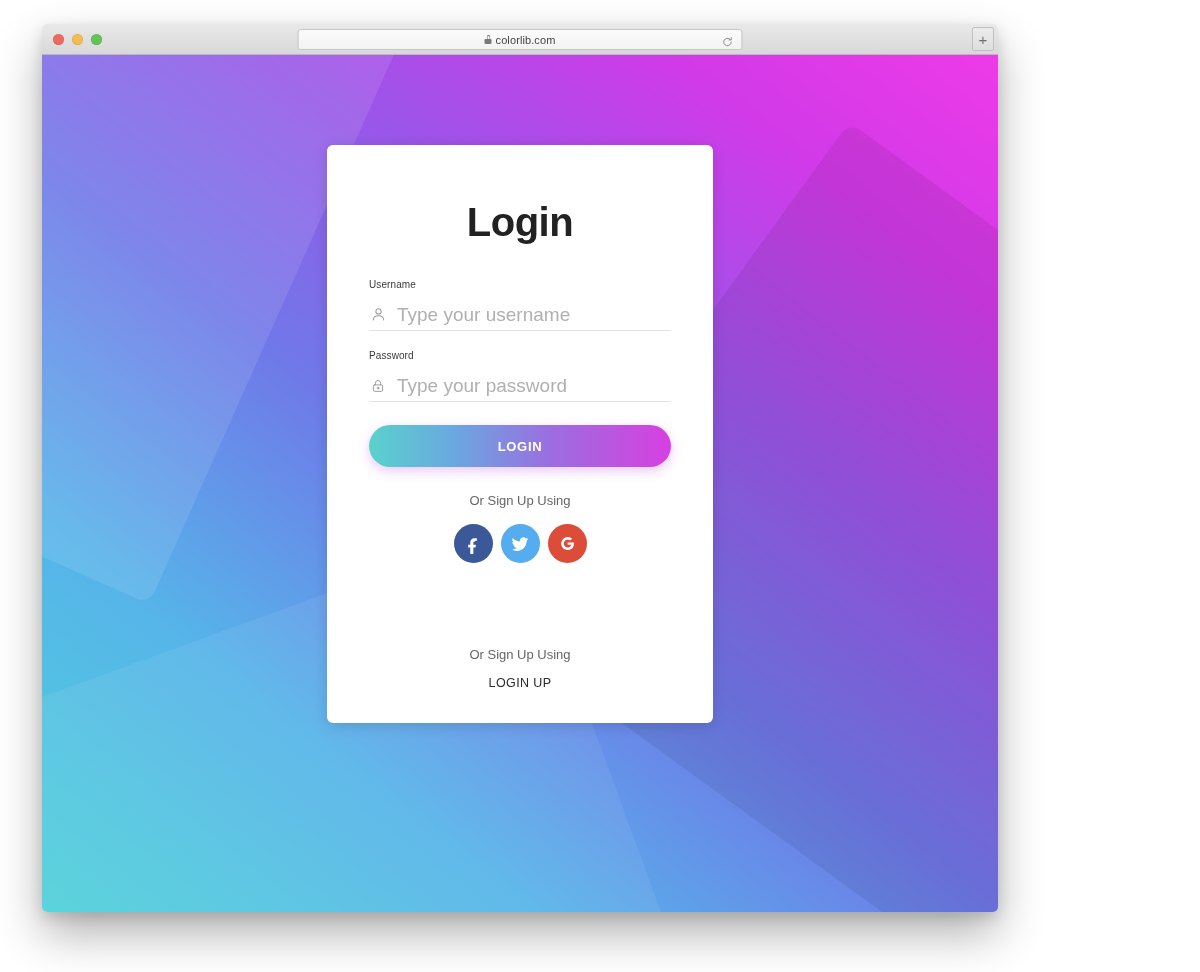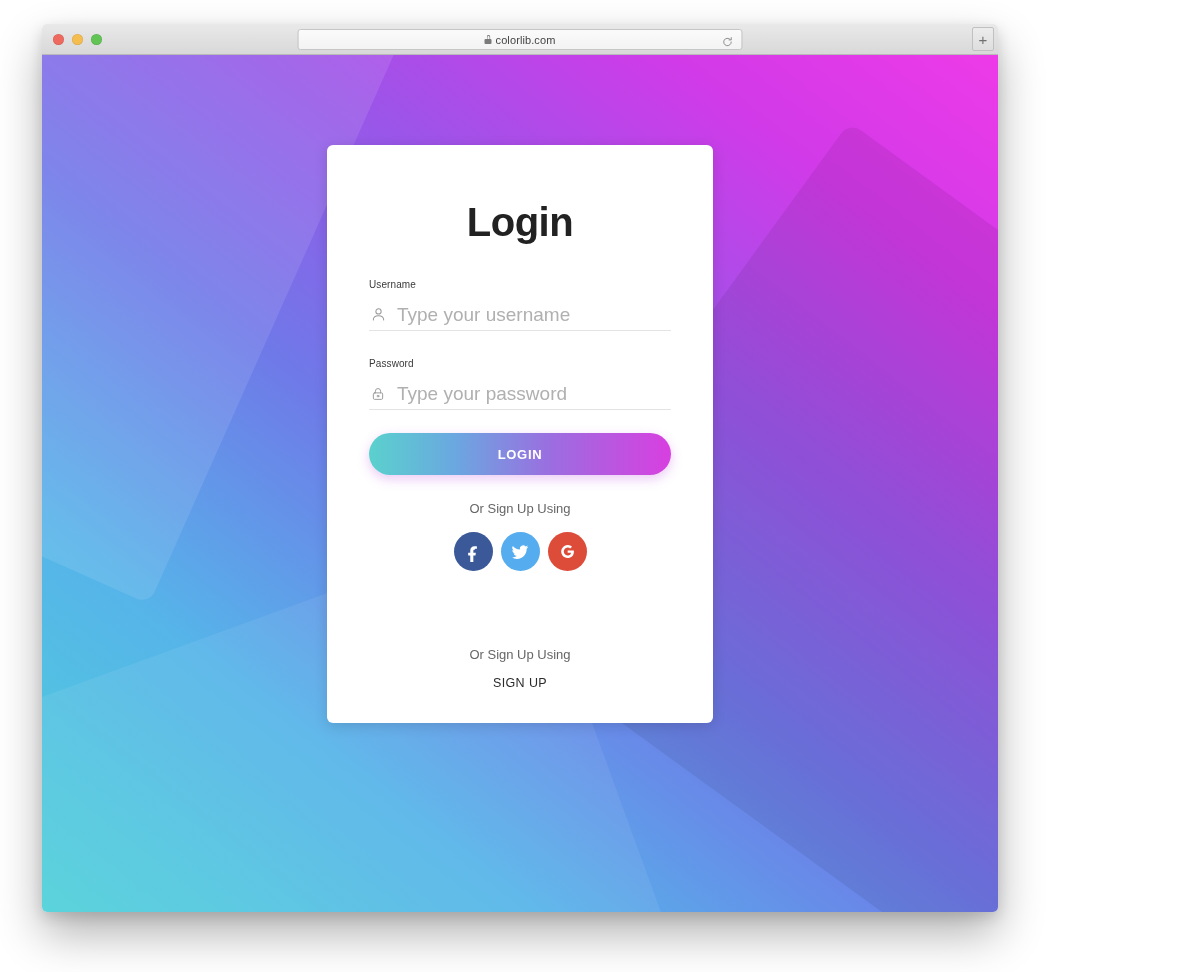--- a/index.html
+++ b/index.html
@@ -187,21 +187,21 @@
     text-align: center;
     font-size: 40px;
     font-weight: 700;
     color: #222222;
     letter-spacing: -0.5px;
     margin: 0;
     padding-top: 47px;
   }
 
   .field-group { margin-top: 34px; }
-  .field-group.second { margin-top: 27px; }
+  .field-group.second { margin-top: 19px; }
 
   .field-label {
     font-size: 10px;
     color: #3a3a3a;
     letter-spacing: 0.1px;
     display: block;
     margin-bottom: 9px;
   }
 
   .field-row {
@@ -394,18 +394,18 @@
         </a>
         <a class="social-btn" href="#" style="background:#dd4b39">
           <svg viewBox="0 0 24 24" width="19" height="19" fill="currentColor">
             <path d="M12.2 10.6v3.1h4.4a3.9 3.9 0 0 1-4.4 3.2 4.9 4.9 0 1 1 3.2-8.6l2.3-2.3a8.2 8.2 0 1 0-5.5 14.3c4.7 0 7.9-3.3 7.9-8 0-.6-.06-1.1-.15-1.7z"></path>
           </svg>
         </a>
       </div>
 
       <div class="bottom-section">
         <div class="bottom-label">Or Sign Up Using</div>
-        <a class="signup-link" href="#">SIGN UP</a>
+        <a class="signup-link" href="#">LOGIN UP</a>
       </div>
 
     </div>
   </div>
 </div>
 
 </body></html>

